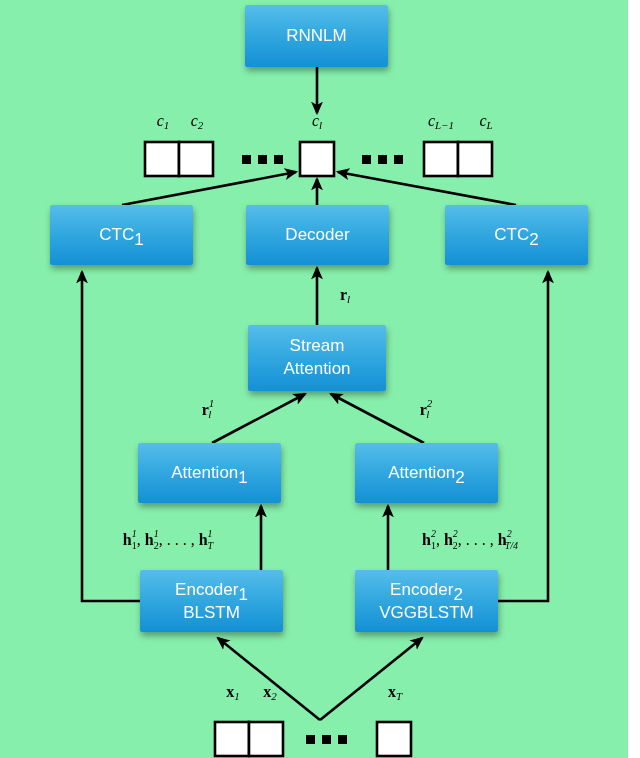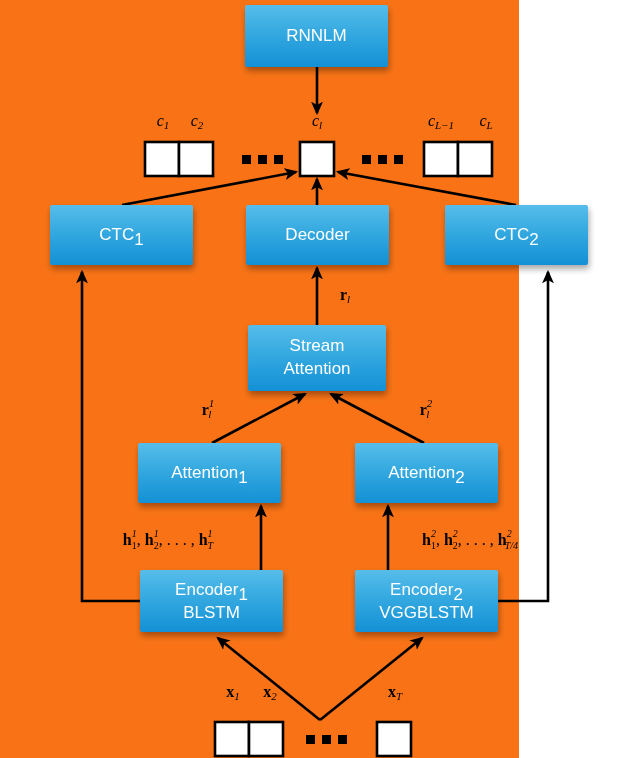--- a/index.html
+++ b/index.html
@@ -8,23 +8,23 @@
     background: #ffffff;
   }
   body {
     width: 640px;
     height: 758px;
     font-family: "Liberation Sans", sans-serif;
     overflow: hidden;
   }
   #diagram-root {
     position: relative;
-    width: 519px;
+    width: 628px;
     height: 758px;
-    background: #f97316;
+    background: #86efac;
   }
   svg.diagram-canvas {
     position: absolute;
     top: 0;
     left: 0;
     width: 640px;
     height: 758px;
   }
   .node-label {
     fill: #ffffff;

